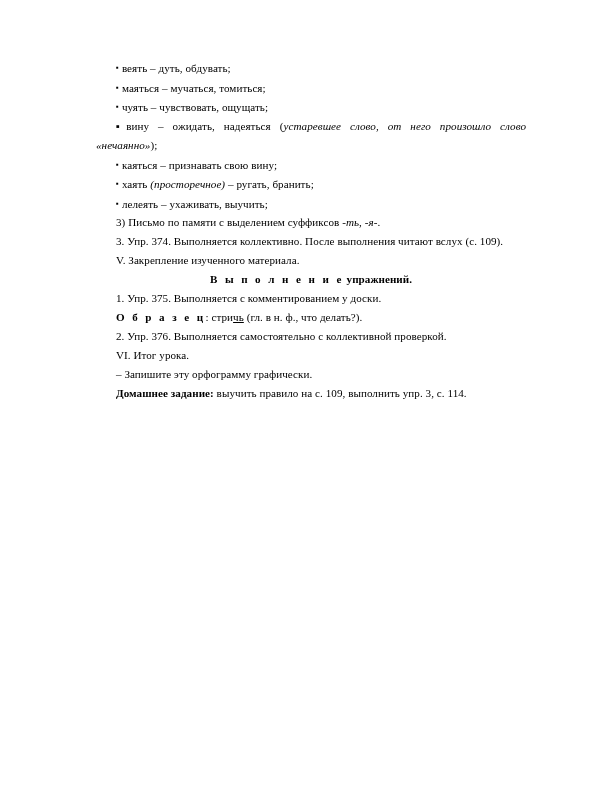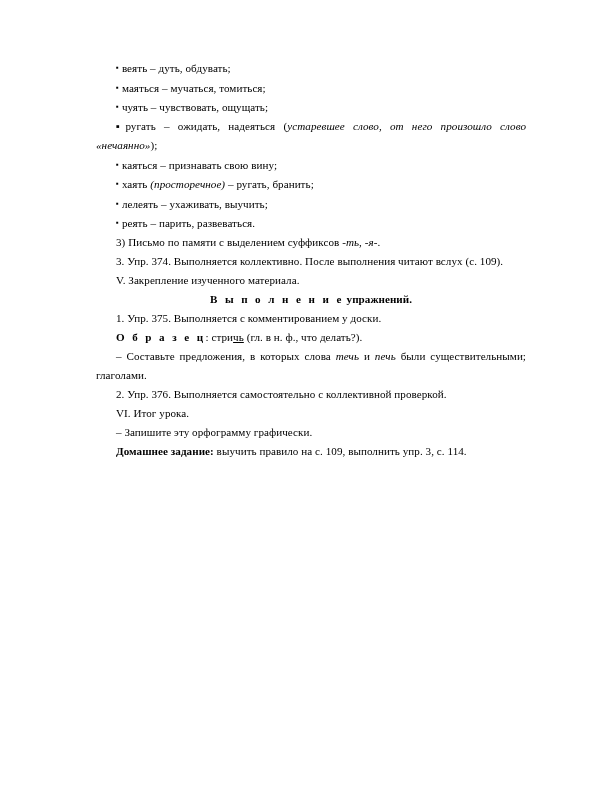--- a/index.html
+++ b/index.html
@@ -97,43 +97,41 @@
 
 <div class="page">
   <div class="doc-body">
 
     <p class="gloss"><span class="bullet">▪</span><span>веять</span> <span>–</span> <span>дуть, обдувать;</span></p>
 
     <p class="gloss"><span class="bullet">▪</span><span>маяться</span> <span>–</span> <span>мучаться, томиться;</span></p>
 
     <p class="gloss"><span class="bullet">▪</span><span>чуять</span> <span>–</span> <span>чувствовать, ощущать;</span></p>
 
-    <p class="gloss-wrap"><span class="bullet">▪</span><span>ругать</span> <span>–</span> <span>ожидать, надеяться</span> <span>(</span><i>устаревшее слово, от него произошло слово «нечаянно»</i><span>);</span></p>
+    <p class="gloss-wrap"><span class="bullet">▪</span><span>вину</span> <span>–</span> <span>ожидать, надеяться</span> <span>(</span><i>устаревшее слово, от него произошло слово «нечаянно»</i><span>);</span></p>
 
     <p class="gloss"><span class="bullet">▪</span><span>каяться</span> <span>–</span> <span>признавать свою вину;</span></p>
 
     <p class="gloss"><span class="bullet">▪</span><span>хаять</span> <i>(просторечное)</i> <span>–</span> <span>ругать, бранить;</span></p>
 
     <p class="gloss"><span class="bullet">▪</span><span>лелеять</span> <span>–</span> <span>ухаживать, выучить;</span></p>
 
-    <p class="gloss"><span class="bullet">▪</span><span>реять</span> <span>–</span> <span>парить, развеваться.</span></p>
 
     <p class="numbered"><span>3) Письмо по памяти с выделением суффиксов </span><i>-ть, -я-</i><span>.</span></p>
 
     <p class="para-indent">3. Упр. 374. Выполняется коллективно. После выполнения читают вслух (с. 109).</p>
 
     <p class="heading">V. Закрепление изученного материала.</p>
 
     <p class="spaced-head"><span class="spaced">В ы п о л н е н и е</span><span> упражнений.</span></p>
 
     <p class="para-indent">1. Упр. 375. Выполняется с комментированием у доски.</p>
 
     <p class="para-indent"><span class="spaced bold">О б р а з е ц</span><span>: </span><span>стри</span><span class="uline">чь</span><span> (гл. в н. ф., что делать?).</span></p>
 
-    <p class="dash-just"><span>–</span><span> Составьте предложения, в которых слова </span><i>течь</i><span> и </span><i>печь</i><span> были существительными; глаголами.</span></p>
 
     <p class="para-indent">2. Упр. 376. Выполняется самостоятельно с коллективной проверкой.</p>
 
     <p class="heading">VI. Итог урока.</p>
 
 
     <p class="dash-line">– Запишите эту орфограмму графически.</p>
 
     <p class="homework"><b>Домашнее задание:</b><span> выучить правило на с. 109, выполнить упр. 3, с. 114.</span></p>
 

